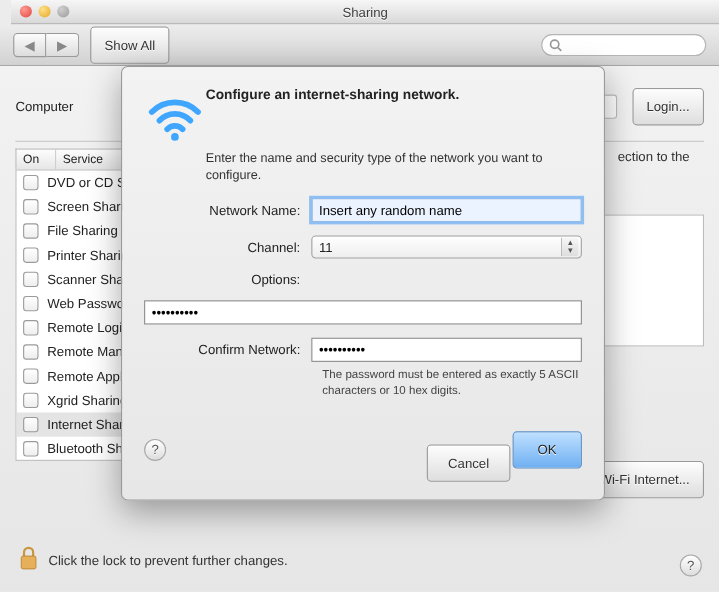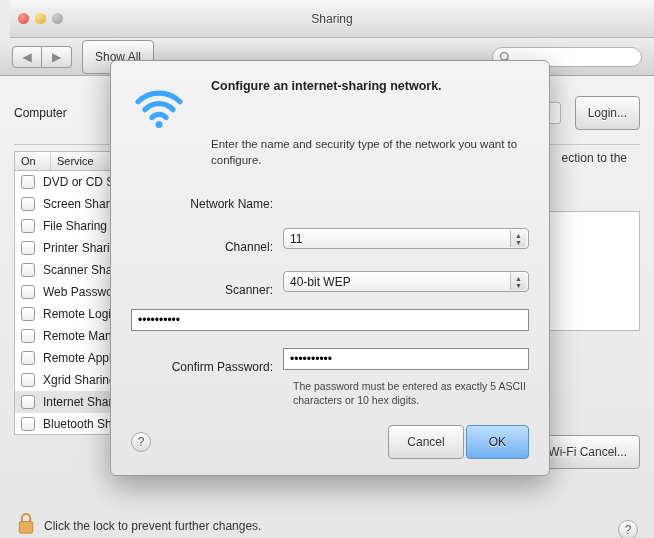--- a/index.html
+++ b/index.html
@@ -1,19 +1,19 @@
 <!DOCTYPE html>
 <html><head>
 <meta charset="utf-8">
 <style>
   * { box-sizing: border-box; font-family: "Lucida Grande", "Helvetica Neue", Arial, sans-serif; }
   body { margin: 0; background: #ececec; width: 654px; height: 538px; overflow: hidden; position: relative; font-size: 12px; color: #222; }
 
   
-  .titlebar { height: 38px; background: linear-gradient(#f6f6f6,#d9d9d9); border-bottom:1px solid #b5b5b5; display:flex; align-items:center; padding:0 8px; position:relative;margin-left:10px;}
+  .titlebar { height: 22px; background: linear-gradient(#f6f6f6,#d9d9d9); border-bottom:1px solid #b5b5b5; display:flex; align-items:center; padding:0 8px; position:relative;margin-left:10px;}
   .traffic { display:flex; gap:6px; }
   .traffic span { width:11px; height:11px; border-radius:50%; display:block; }
   .t-red{background:radial-gradient(circle at 35% 30%,#ff9b93,#e0443e);}
   .t-yel{background:radial-gradient(circle at 35% 30%,#ffe08a,#e5a823);}
   .t-grn{background:radial-gradient(circle at 35% 30%,#cfcfcf,#9a9a9a);}
   .title-center{position:absolute;left:0;right:0;text-align:center;font-size:12px;color:#3d3d3d;text-shadow:0 1px 0 #fff;}
 
   .toolbar{height:38px;background:linear-gradient(#ededed,#d2d2d2);border-bottom:1px solid #a8a8a8;display:flex;align-items:center;padding:0 12px;gap:10px;}
   .navseg{display:flex;}
   .navbtn{width:30px;height:22px;background:linear-gradient(#fcfcfc,#dcdcdc);border:1px solid #9a9a9a;display:flex;align-items:center;justify-content:center;color:#888;font-size:12px;}
@@ -46,26 +46,26 @@
   .rightbox{border:1px solid #bdbdbd;background:#fff;height:120px;margin-top:14px;}
   .wifi-opts{position:absolute;right:0;bottom:-34px;}
 
   .lockrow{position:absolute;left:16px;bottom:14px;display:flex;align-items:center;gap:8px;font-size:12px;color:#333;}
   .lockicon svg{width:20px;height:26px;}
   .helpbtn{width:20px;height:20px;border:1px solid #a8a8a8;border-radius:50%;background:linear-gradient(#fff,#ddd);display:flex;align-items:center;justify-content:center;font-size:12px;color:#555;text-shadow:0 1px 0 #fff;}
   .help-br{position:absolute;right:16px;bottom:14px;}
 
   
   .sheet{position:absolute;left:110px;top:60px;width:440px;background:linear-gradient(#f3f3f3,#e7e7e7);border:1px solid #9a9a9a;border-radius:6px;box-shadow:0 10px 30px rgba(0,0,0,.35);padding:18px 20px 16px;z-index:50;}
-  .sheet-top{display:flex;gap:24px;}
+  .sheet-top{display:flex;gap:0;}
   .wifi-big svg{width:56px;height:56px;}
   .sh-title{font-weight:bold;font-size:12.5px;margin-bottom:6px;}
   .sh-sub{font-size:11.5px;color:#333;line-height:1.35;margin-top:44px;}
   .formrow{display:flex;align-items:center;margin-top:12px;}
-  .formlabel{width:152px;text-align:right;padding-right:10px;font-size:12px;margin-top:17px;}
+  .formlabel{width:152px;text-align:right;padding-right:10px;font-size:12px;}
   .forminput{flex:1;}
   .textin{width:100%;height:22px;border:1px solid #8a8a8a;border-radius:0;padding:2px 6px;font-size:12px;background:#fff;}
   .textin.focus{outline:3px solid #8fbef2;outline-offset:-1px;background:#eaf3ff;}
   .popup{width:100%;height:21px;border:1px solid #a3a3a3;border-radius:4px;background:linear-gradient(#fff,#eee);display:flex;align-items:center;padding:0 6px;font-size:12px;position:relative;}
   .popup .arrows{position:absolute;right:2px;top:1px;bottom:1px;width:16px;background:linear-gradient(#f7f7f7,#ddd);border-left:1px solid #bcbcbc;border-radius:0 3px 3px 0;display:flex;flex-direction:column;align-items:center;justify-content:center;font-size:7px;color:#555;line-height:7px;}
   .hint{font-size:10.5px;color:#444;margin-left:162px;margin-top:6px;line-height:1.3;}
   .sheet-bottom{display:flex;align-items:center;margin-top:18px;}
   .sheet-bottom .gap{flex:1;}
   .okbtn{background:linear-gradient(#bfe0ff,#6fb0f2);border:1px solid #5a8fc8;color:#222;margin-left:2px;padding:0 22px;}
 </style>
@@ -159,21 +159,21 @@
         <div class="row">
             <span class="chk"></span>
             <span class="svc">Bluetooth Sharing</span>
           </div>
       </div>
     </div>
     <div class="rightpane">
       <div class="rtext">ection to the</div>
       <div class="dropdown"></div>
       <div class="rightbox"></div>
-      <div class="macbtn wifi-opts">Wi-Fi Cancel...</div>
+      <div class="macbtn wifi-opts">Wi-Fi Internet...</div>
     </div>
   </div>
 
   <div class="lockrow">
     <span class="lockicon">
       <svg viewBox="0 0 24 30">
           <path d="M7 12 V8 a5 5 0 0 1 10 0 v4" fill="none" stroke="#c9953e" stroke-width="2.4"></path>
           <rect x="4" y="12" width="16" height="14" rx="2" fill="#e6b05a" stroke="#b9842f"></rect>
         </svg>
     </span>
@@ -193,47 +193,42 @@
         </svg>
     </div>
     <div>
       <div class="sh-title">Configure an internet-sharing network.</div>
       <div class="sh-sub">Enter the name and security type of the network you want to configure.</div>
     </div>
   </div>
 
   <div class="formrow">
     <div class="formlabel">Network Name:</div>
+    <div class="forminput"><input class="textin focus" value="Insert any random name" style=""></div>
   </div>
   <div class="formrow">
     <div class="formlabel">Channel:</div>
     <div class="forminput">
         <div class="popup">
           <span>11</span>
           <span class="arrows">▲<br>▼</span>
         </div>
       </div>
   </div>
   <div class="formrow">
-    <div class="formlabel">Scanner:</div>
-    <div class="forminput">
-        <div class="popup">
-          <span>40-bit WEP</span>
-          <span class="arrows">▲<br>▼</span>
-        </div>
-      </div>
+    <div class="formlabel">Options:</div>
   </div>
   <div class="formrow">
     <div class="forminput"><input class="textin" value="••••••••••" style=""></div>
   </div>
   <div class="formrow">
-    <div class="formlabel">Confirm Password:</div>
+    <div class="formlabel">Confirm Network:</div>
     <div class="forminput"><input class="textin" value="••••••••••" style=""></div>
   </div>
   <div class="hint">The password must be entered as exactly 5 ASCII characters or 10 hex digits.</div>
 
   <div class="sheet-bottom">
     <div class="helpbtn">?</div>
     <div class="gap"></div>
-    <div class="macbtn" style="padding:0 18px;">Cancel</div>
+    <div class="macbtn" style="padding:0 18px;margin-top:24px;">Cancel</div>
     <div class="macbtn okbtn">OK</div>
   </div>
 </div>
 
 </body></html>

